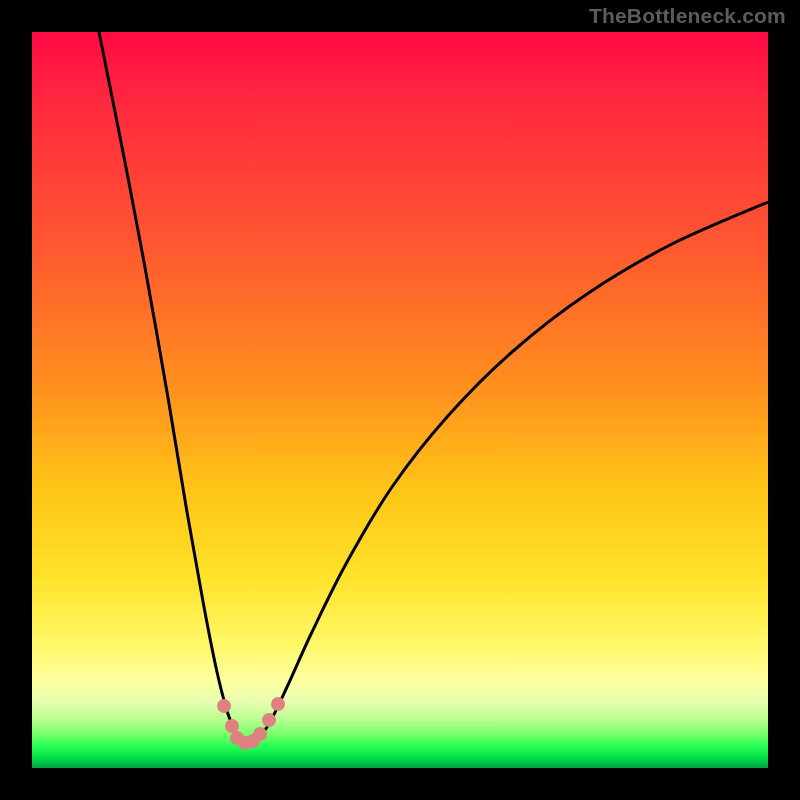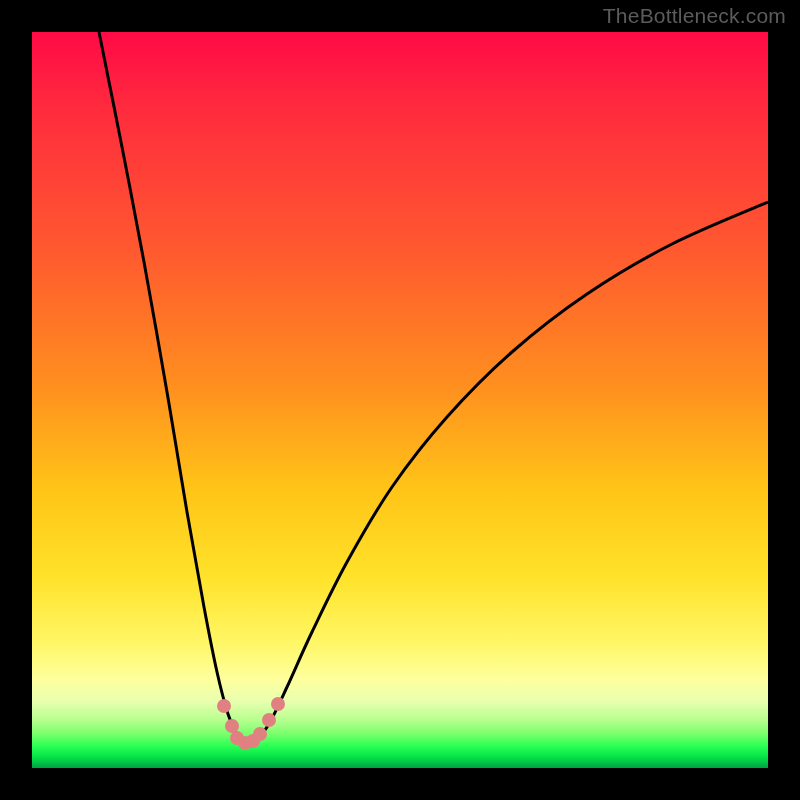--- a/index.html
+++ b/index.html
@@ -18,21 +18,21 @@
     width: 800px;
     height: 800px;
     background: #000;
   }
   .watermark {
     position: absolute;
     top: 4px;
     right: 14px;
     color: #5c5c5c;
     font-size: 21px;
-    font-weight: 400;
+    font-weight: 700;
     letter-spacing: 0.2px;
     user-select: none;
   }
   .plot {
     position: absolute;
     left: 32px;
     top: 32px;
     width: 736px;
     height: 736px;
     overflow: hidden;

